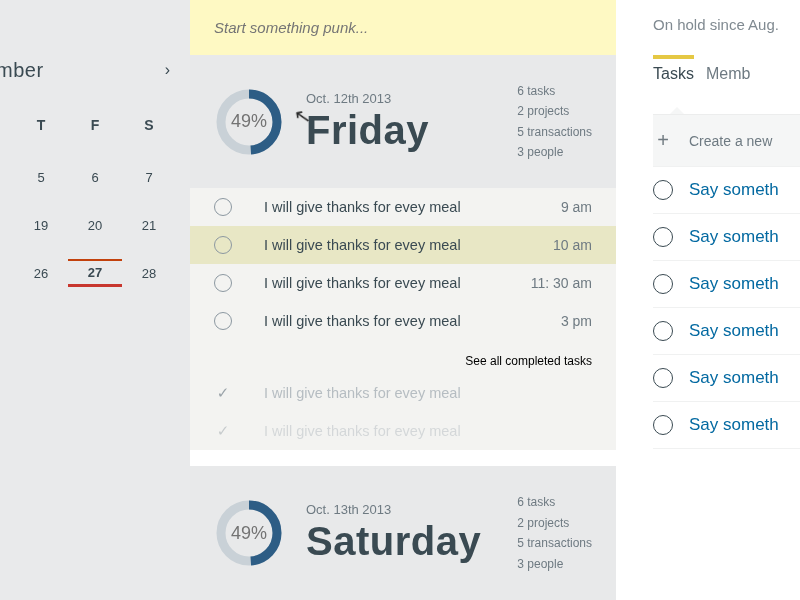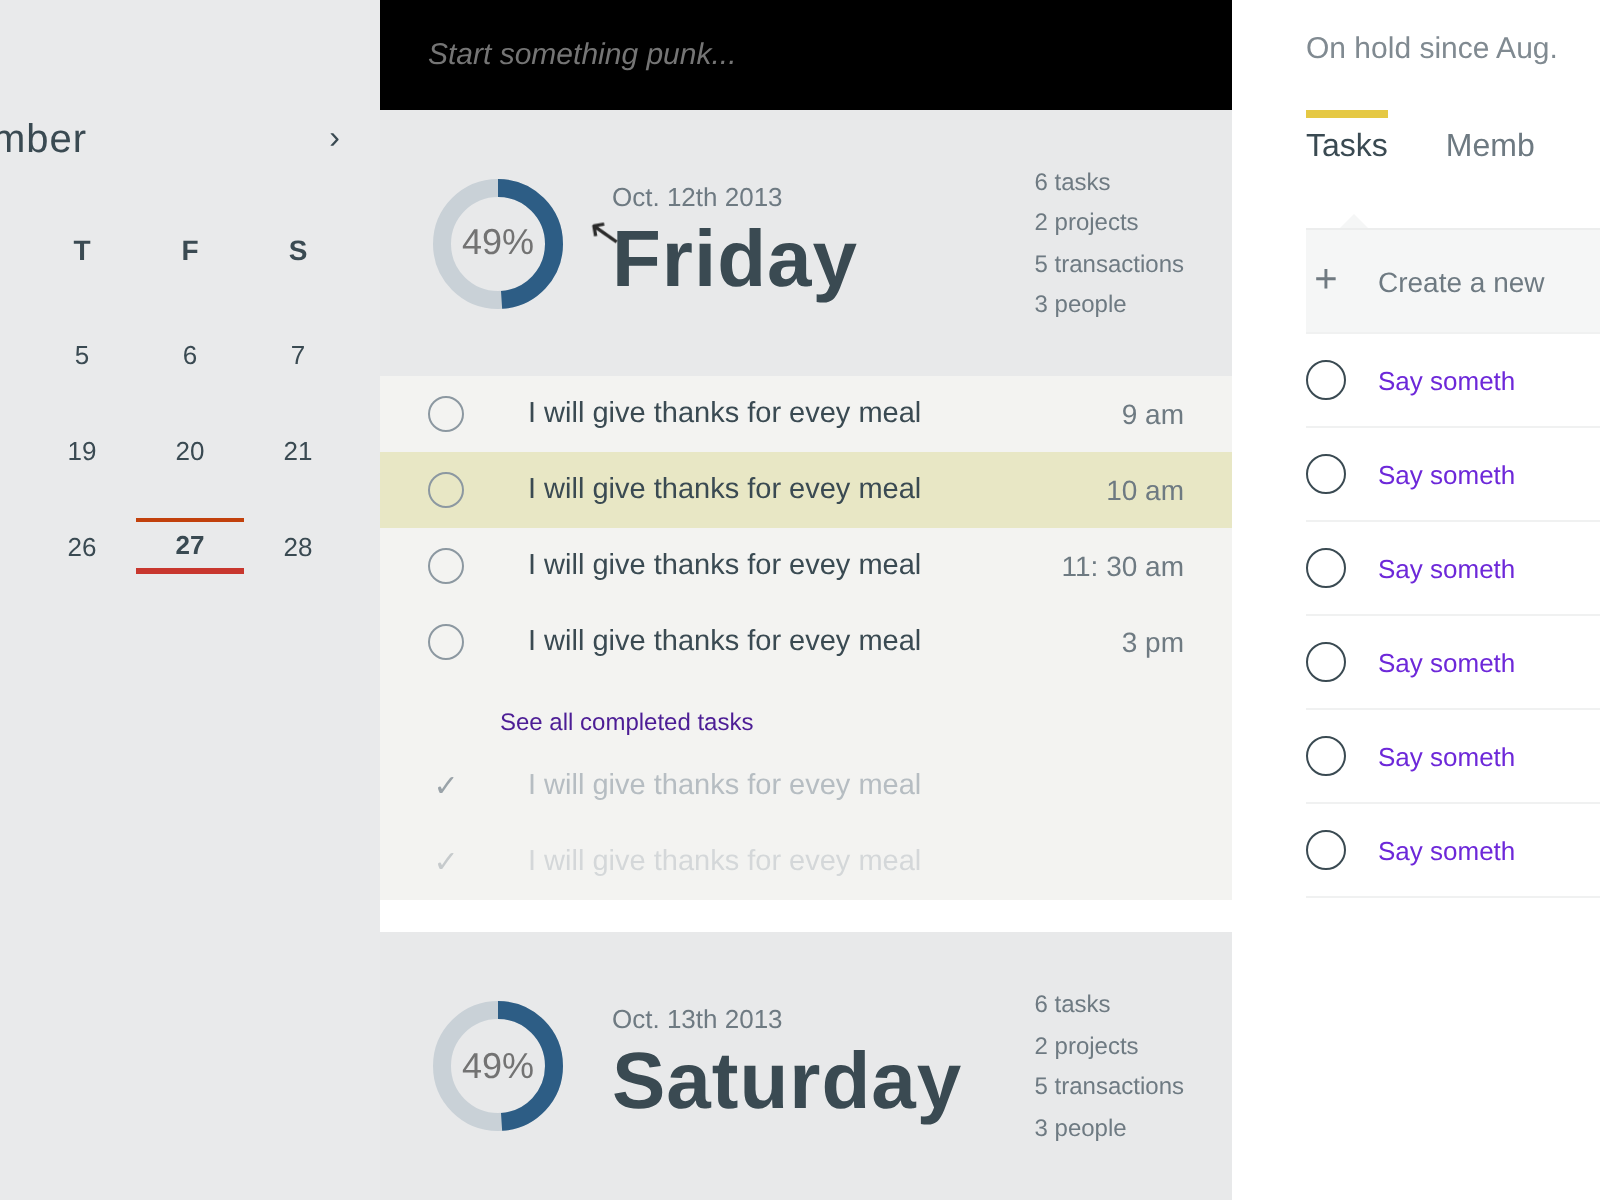--- a/index.html
+++ b/index.html
@@ -26,21 +26,21 @@
     width: 426px;
     background: #ffffff;
     display: flex;
     flex-direction: column;
   }
   .input-row {
     height: 62px;
     padding: 0 24px;
     display: flex;
     align-items: center;
-    background: #000000;
+    background: #fef9c3;
   }
   .input-row input {
     border: none; outline: none;
     font-style: italic; font-size: 15px;
     color: #808a91; width: 100%;
     background: transparent;
   }
   .day-card { background: #e8e9ea; }
   .day-hdr { display: flex; align-items: center; gap: 22px; padding: 26px 24px; }
   .ring { position: relative; width: 70px; height: 70px; flex: none; }
@@ -51,46 +51,46 @@
   .day-stats { margin-left: auto; font-size: 12px; color:#6e7a82; line-height: 1.7; text-align: left; }
   .tasks { background: #f3f3f1; }
   .task {
     display: flex; align-items: center; gap: 32px;
     padding: 10px 24px; font-size: 14.5px; color:#3a4a52;
   }
   .task.hl { background: #e8e7c5; }
   .task .circ { width: 18px; height:18px; border-radius:50%; border:1.6px solid #8c98a1; flex:none; cursor:pointer; }
   .task .label { flex: 1; }
   .task .time  { color:#6e7a82; font-size:14px; }
-  .completed-hdr { font-size: 12px; color:#4c1d95; padding: 14px 24px 6px 60px; }
+  .completed-hdr { font-size: 12px; color:#000000; padding: 14px 24px 6px 60px; text-align: right; }
   .task.done { color:#b6bdc2; }
   .task.done .label { }
   .check { width:18px; text-align:center; color:#9aa3a9; font-size:15px; flex:none; }
 
   .gap { height: 18px; background: #fff; }
 
   
   .right {
     flex: 1;
     background: #fff;
     padding: 16px 0 0 37px;
     overflow: hidden;
     position: relative;
   }
   .hold { font-size: 15px; color:#808a91; margin-bottom: 22px; white-space: nowrap; }
   .big  { font-size: 58px; font-weight: 300; color:#3a4a52; white-space: nowrap; letter-spacing:1px; margin-bottom: 10px; }
-  .tabs { display: flex; gap: 29px; font-size: 16px; color:#6e7a82; margin-bottom: 12px; white-space:nowrap;text-align:center;}
+  .tabs { display: flex; gap: 12px; font-size: 16px; color:#6e7a82; margin-bottom: 12px; white-space:nowrap;text-align:center;}
   .tabs .tab { padding: 10px 0 12px; cursor:pointer; position:relative;}
   .tabs .tab.active { color:#3a4a52; }
   .tabs .tab.active::before { content:""; position:absolute; top:0; left:0; right:0; height:4px; background:#e5c844; }
   .pointer { width:0;height:0;border-left:8px solid transparent;border-right:8px solid transparent;border-bottom:8px solid #f5f6f6; margin-left: 16px; margin-bottom:-1px;}
   .rt-list { border-top: 1px solid #eceded; }
   .rt-item {
     display: flex; align-items: center; gap: 16px;
-    padding: 13px 0; font-size: 13px; color:#6d28d9;
+    padding: 13px 0; font-size: 17px; color:#0369a1;
     border-bottom: 1px solid #f0f1f1;
     white-space: nowrap;
   }
   .rt-item .circ { width:20px;height:20px;border-radius:50%;border:1.8px solid #3a4a52; flex:none; cursor:pointer;}
   .rt-item.create { background:#f5f6f6; color:#6e7a82; font-size:14px; padding: 14px 0;}
   .rt-item.create .plus { width:20px; text-align:center; font-size:20px; color:#707a81; font-weight:300;}
 
   
   .cursor { position: fixed; left: 294px; top: 104px; font-size: 20px; color:#2a2a2a; pointer-events:none; transform: rotate(-10deg);}
 </style>

